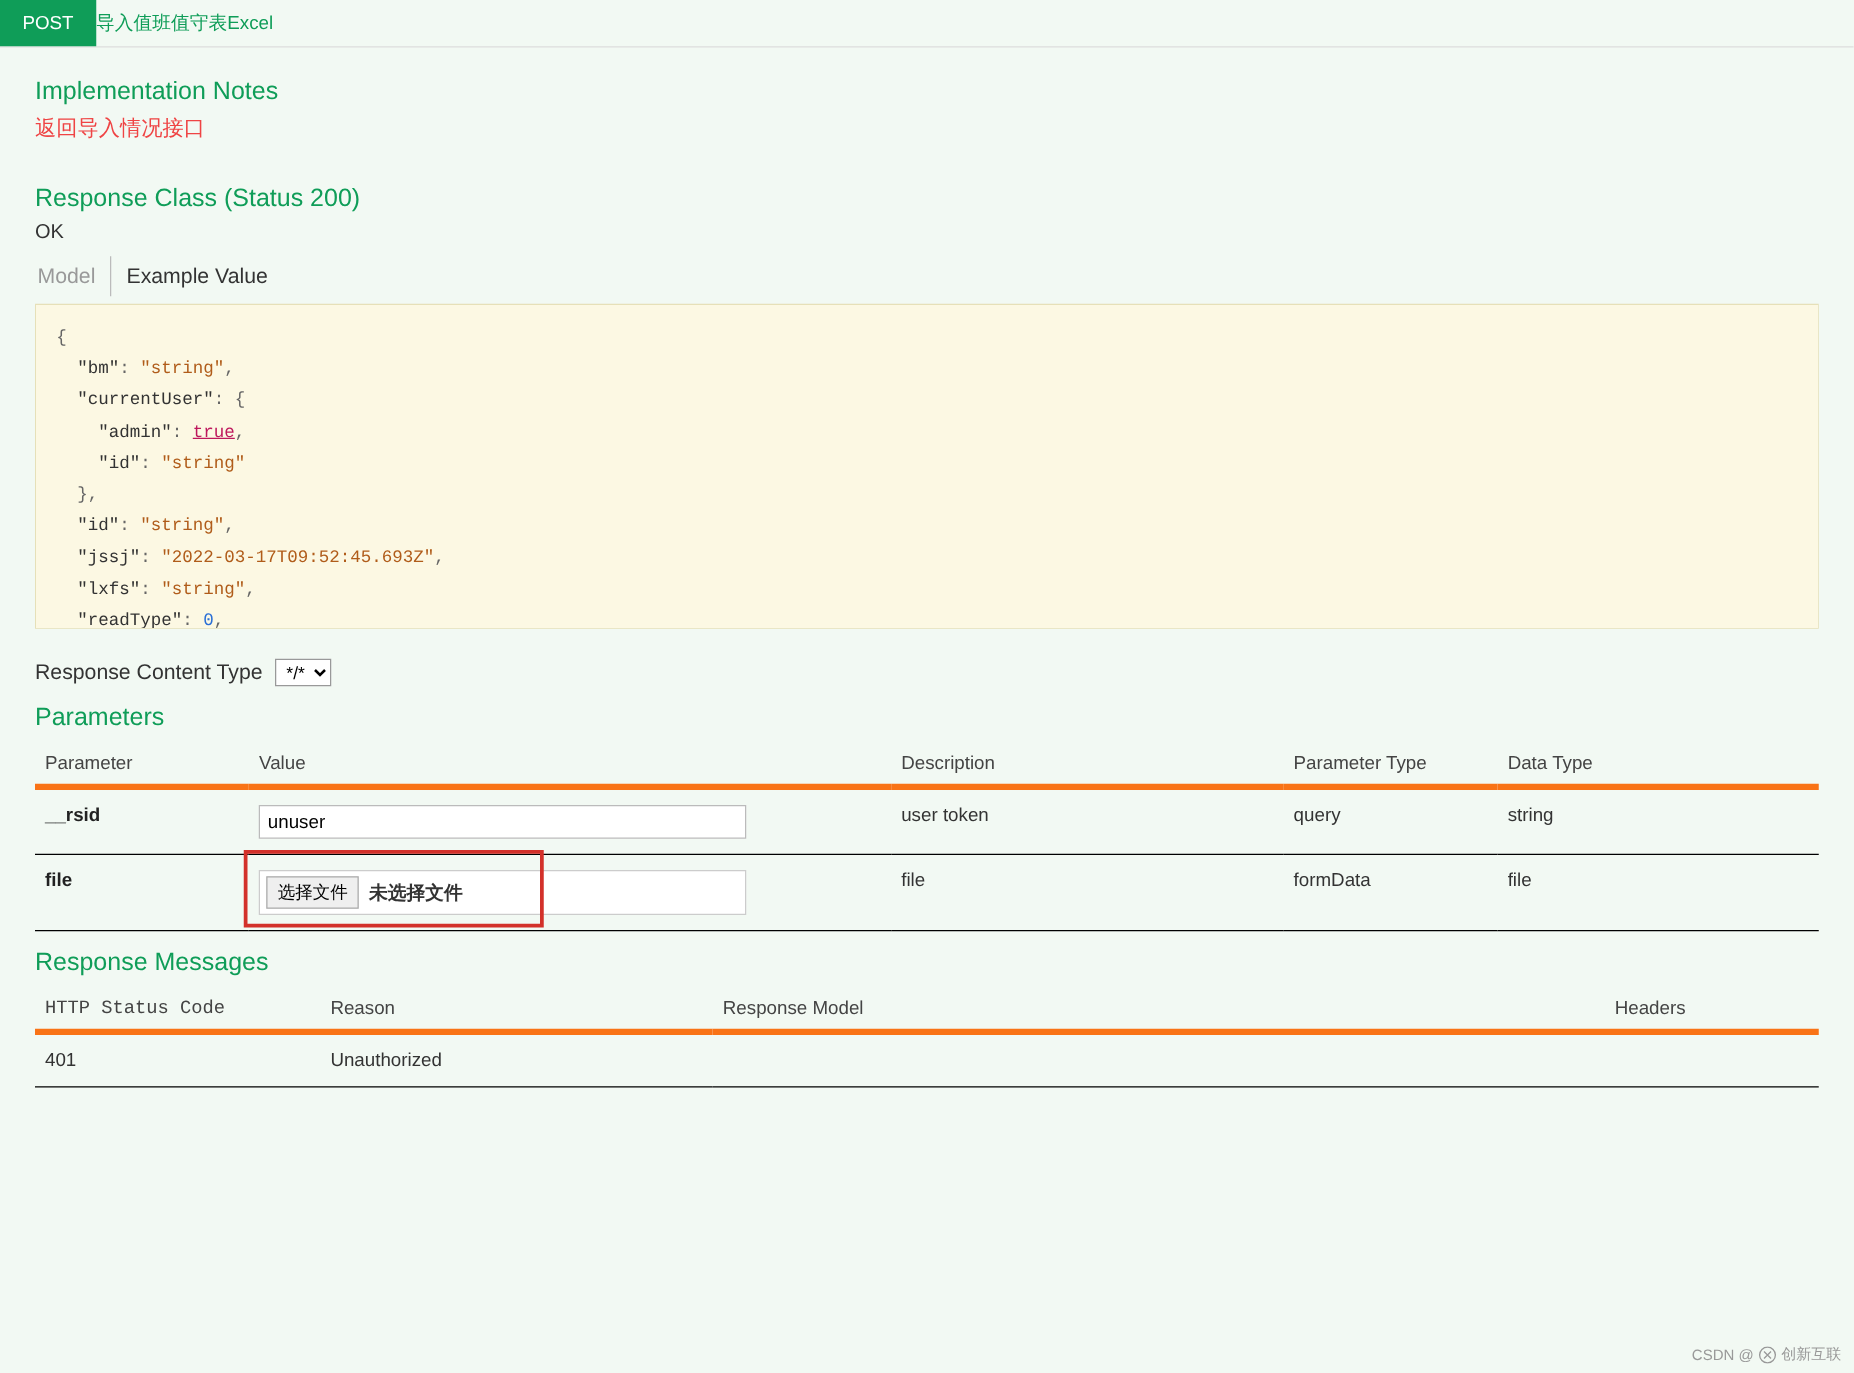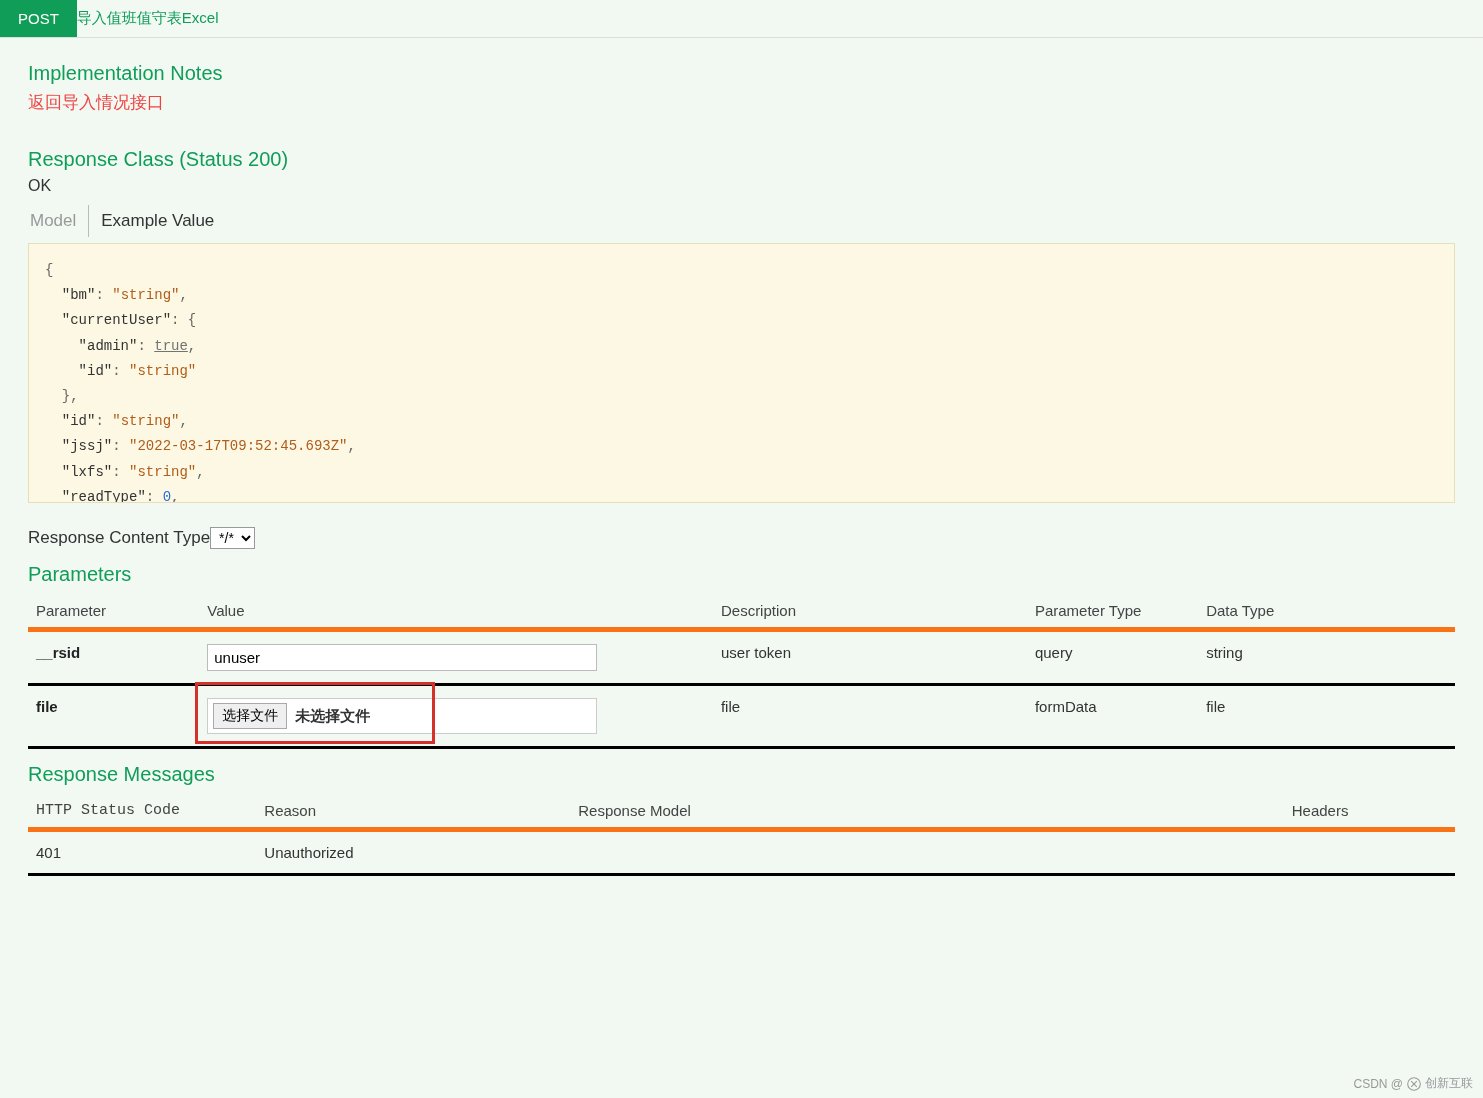--- a/index.html
+++ b/index.html
@@ -61,28 +61,29 @@
       font-size: 14px;
       line-height: 1.8;
       white-space: pre;
       height: 260px;
       overflow-y: scroll;
       position: relative;
     }
     .json-key { color: #333; }
     .json-punc { color: #666; }
     .json-str { color: #b05c1a; }
-    .json-kw { color: #737373; text-decoration: underline; }
+    .json-kw { color: #be185d; text-decoration: underline; }
     .json-num { color: #2a6fd6; }
     .content-type-row {
       margin-top: 24px;
       margin-bottom: 10px;
       font-size: 17px;
       display: flex;
       align-items: center;
+      gap: 10px;
     }
     select {
       border: 1px solid #999;
       background: #fff;
       font-size: 14px;
       padding: 1px 4px;
     }
     h3.params-heading {
       color: #0f9d58;
       font-size: 20px;
@@ -95,21 +96,21 @@
       text-align: left;
       font-weight: 400;
       color: #444;
       font-size: 15px;
       padding: 10px 8px 8px 8px;
       border-bottom: 5px solid #f97316;
       vertical-align: top;
     }
     tbody td {
       padding: 12px 8px;
-      border-bottom: 3px solid #000000;
+      border-bottom: 1px solid #000000;
       vertical-align: top;
       font-size: 15px;
       color: #333;
     }
     tbody td.param-name { font-weight: 600; color: #222; width: 140px; }
     .text-input {
       width: 390px;
       border: 1px solid #bbb;
       padding: 4px 6px;
       font-size: 15px;

